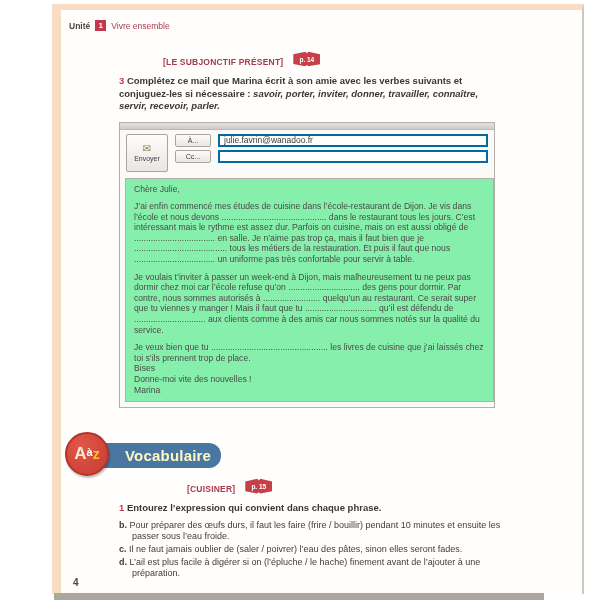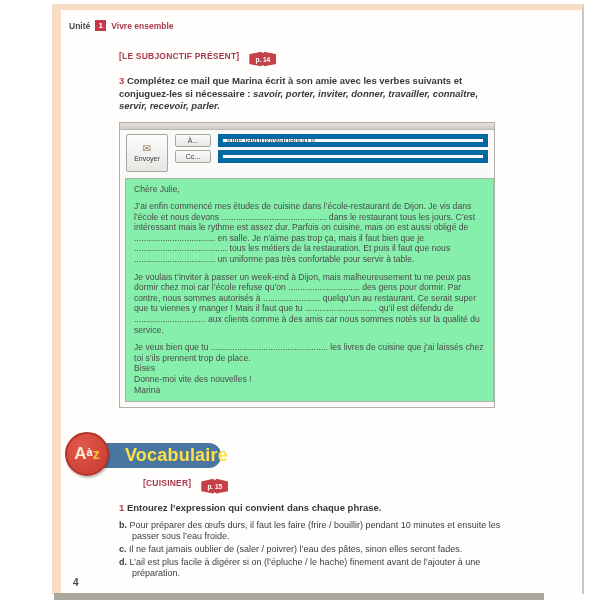--- a/index.html
+++ b/index.html
@@ -19,24 +19,24 @@
     position:absolute; left:54px; top:593px; width:490px; height:7px;
     background:#aba79f;
   }
   
   .unit-header { margin:10px 0 0 8px; display:flex; align-items:center; gap:5px; font-size:8.5px; }
   .unit-word { font-weight:bold; color:#4a4846; }
   .unit-num {
     background:#c5374a; color:#fff; font-weight:bold; font-size:8px;
     width:11px; height:11px; display:inline-flex; align-items:center; justify-content:center;
   }
-  .unit-title { color:#a63b4d; font-weight:bold; }
+  .unit-title { color:#a63b4d; font-weight:normal; }
   
   .content { margin-left:58px; width:376px; }
-  .tag-row { display:flex; align-items:flex-start; gap:10px; margin-top:20px; }
+  .tag-row { display:flex; align-items:flex-end; gap:10px; margin-top:20px;margin-left:44px; }
   .tag { color:#a63b4d; font-weight:bold; font-size:8.5px; letter-spacing:0.2px; }
   .book-icon {
     position:relative; width:27px; height:16px; background:#c6404a;
     clip-path:polygon(0 20%, 44% 4%, 50% 14%, 56% 4%, 100% 20%, 100% 82%, 56% 96%, 50% 88%, 44% 96%, 0 82%);
     display:flex; align-items:center; justify-content:center;
   }
   .book-icon span { color:#fff; font-weight:bold; font-size:6.5px; padding-top:1px; }
   .exercise-head { margin-top:8px; font-size:9.5px; line-height:12.5px; font-weight:bold; color:#3a3836; }
   .ex-num { color:#c7384a; }
   .verb-list { font-style:italic; }
@@ -54,37 +54,37 @@
   .send-btn .lbl { font-size:7px; color:#3d3b39; }
   .fields { flex:1; display:flex; flex-direction:column; gap:3px; }
   .frow { display:flex; gap:7px; align-items:center; }
   .fbtn {
     width:36px; height:13px; font-size:7px; color:#3d3b39;
     border:1px solid #a9a6a2; border-radius:2px;
     background:linear-gradient(#fcfcfb,#e9e7e4); text-align:center; line-height:12px; cursor:pointer;
   }
   .flabel { width:36px; font-size:7.5px; color:#3d3b39; padding-left:2px; }
   .finput {
-    flex:1; height:13px; border:5px solid #0369a1; background:#fff;
+    flex:1; height:13px; border:2px solid #0369a1; background:#fff;
     font-family:"Liberation Sans", sans-serif; font-size:8.5px; color:#3d3b39; padding:0 4px; outline:none;
   }
   .mail-body {
     margin:3px 0 5px 5px; border:1px solid #b3b0ac; background:#86efac;
     padding:5px 8px 6px 8px; font-size:8.6px; line-height:10.6px; color:#4c4a48;
   }
   .mail-body p { margin:0 0 7px 0; }
   .mail-body p.tight { margin:0; }
   
   .vocab-row { position:relative; margin:30px 0 0 4px; height:34px; }
   .vocab-banner {
     position:absolute; left:8px; top:5px; width:148px; height:25px;
     background:#4a76a2; border-radius:5px 12px 12px 5px;
     display:flex; align-items:center; padding-left:52px;
   }
-  .vocab-banner span { color:#fde047; font-weight:bold; font-size:18px; letter-spacing:0.2px; }
+  .vocab-banner span { color:#fef9c3; font-weight:bold; font-size:15px; letter-spacing:0.2px; }
   .vocab-badge {
     position:absolute; left:0; top:-6px; width:44px; height:44px; border-radius:50%;
     background:radial-gradient(circle at 35% 30%, #e0584a, #cf4338 70%);
     border:2px solid #b53227; box-shadow:1px 2px 2px rgba(0,0,0,0.25);
     display:flex; align-items:center; justify-content:center;
   }
   .badge-a { color:#f8ecd0; font-weight:bold; font-size:17px; }
   .badge-accent { color:#ffffff; font-weight:bold; font-size:11px; margin:0 0 4px 0; }
   .badge-z { color:#f6c32e; font-weight:bold; font-size:14px; }
   .vocab-content { margin-left:58px; width:390px; }

